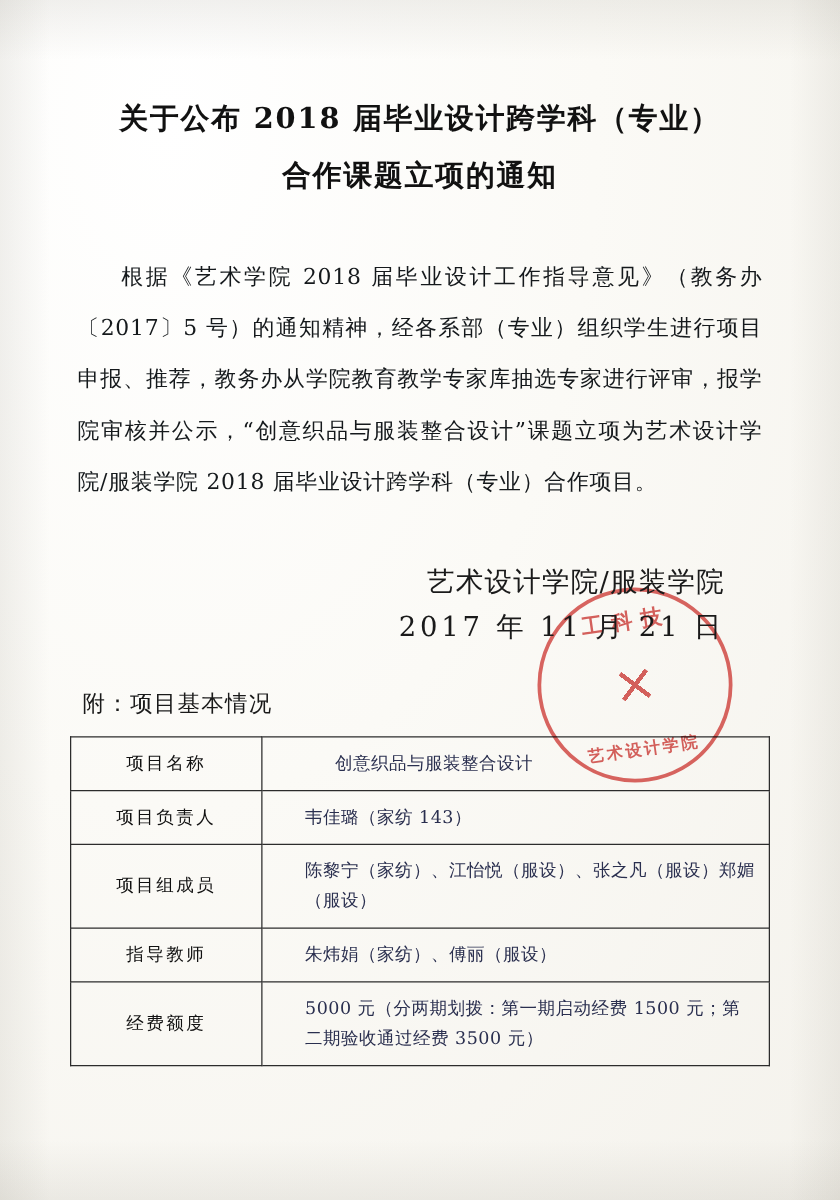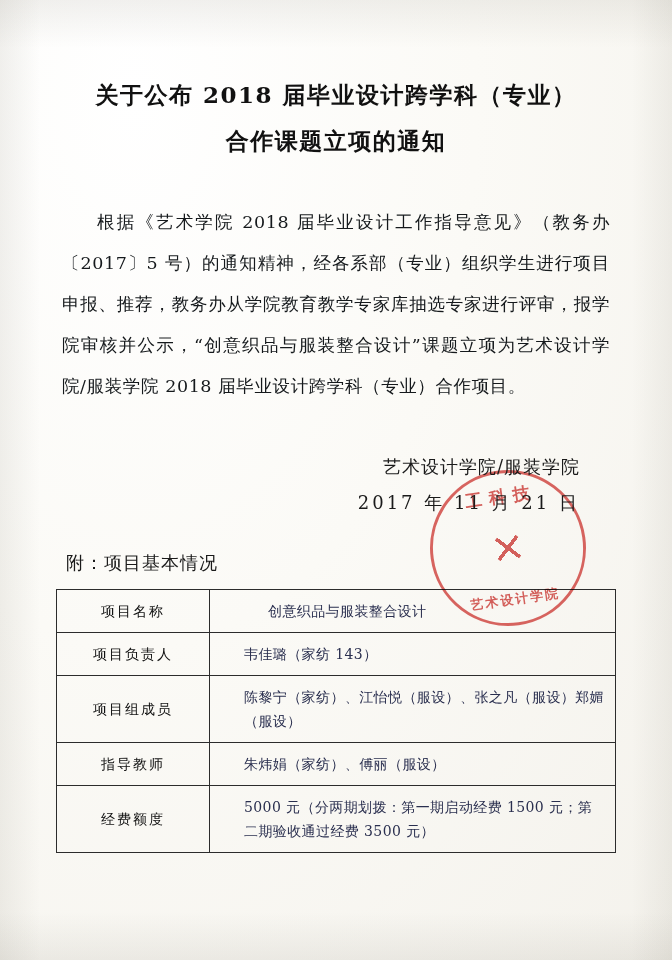--- a/index.html
+++ b/index.html
@@ -60,21 +60,21 @@
   }
 
   .sign-block {
     margin-top: 42px;
     margin-right: 92px;
     text-align: right;
     position: relative;
     z-index: 3;
   }
   .sign-line {
-    font-size: 18px;
+    font-size: 22px;
     line-height: 36px;
     letter-spacing: 1px;
   }
   .sign-date {
     letter-spacing: 3px;
   }
 
   
   .seal {
     position: absolute;

